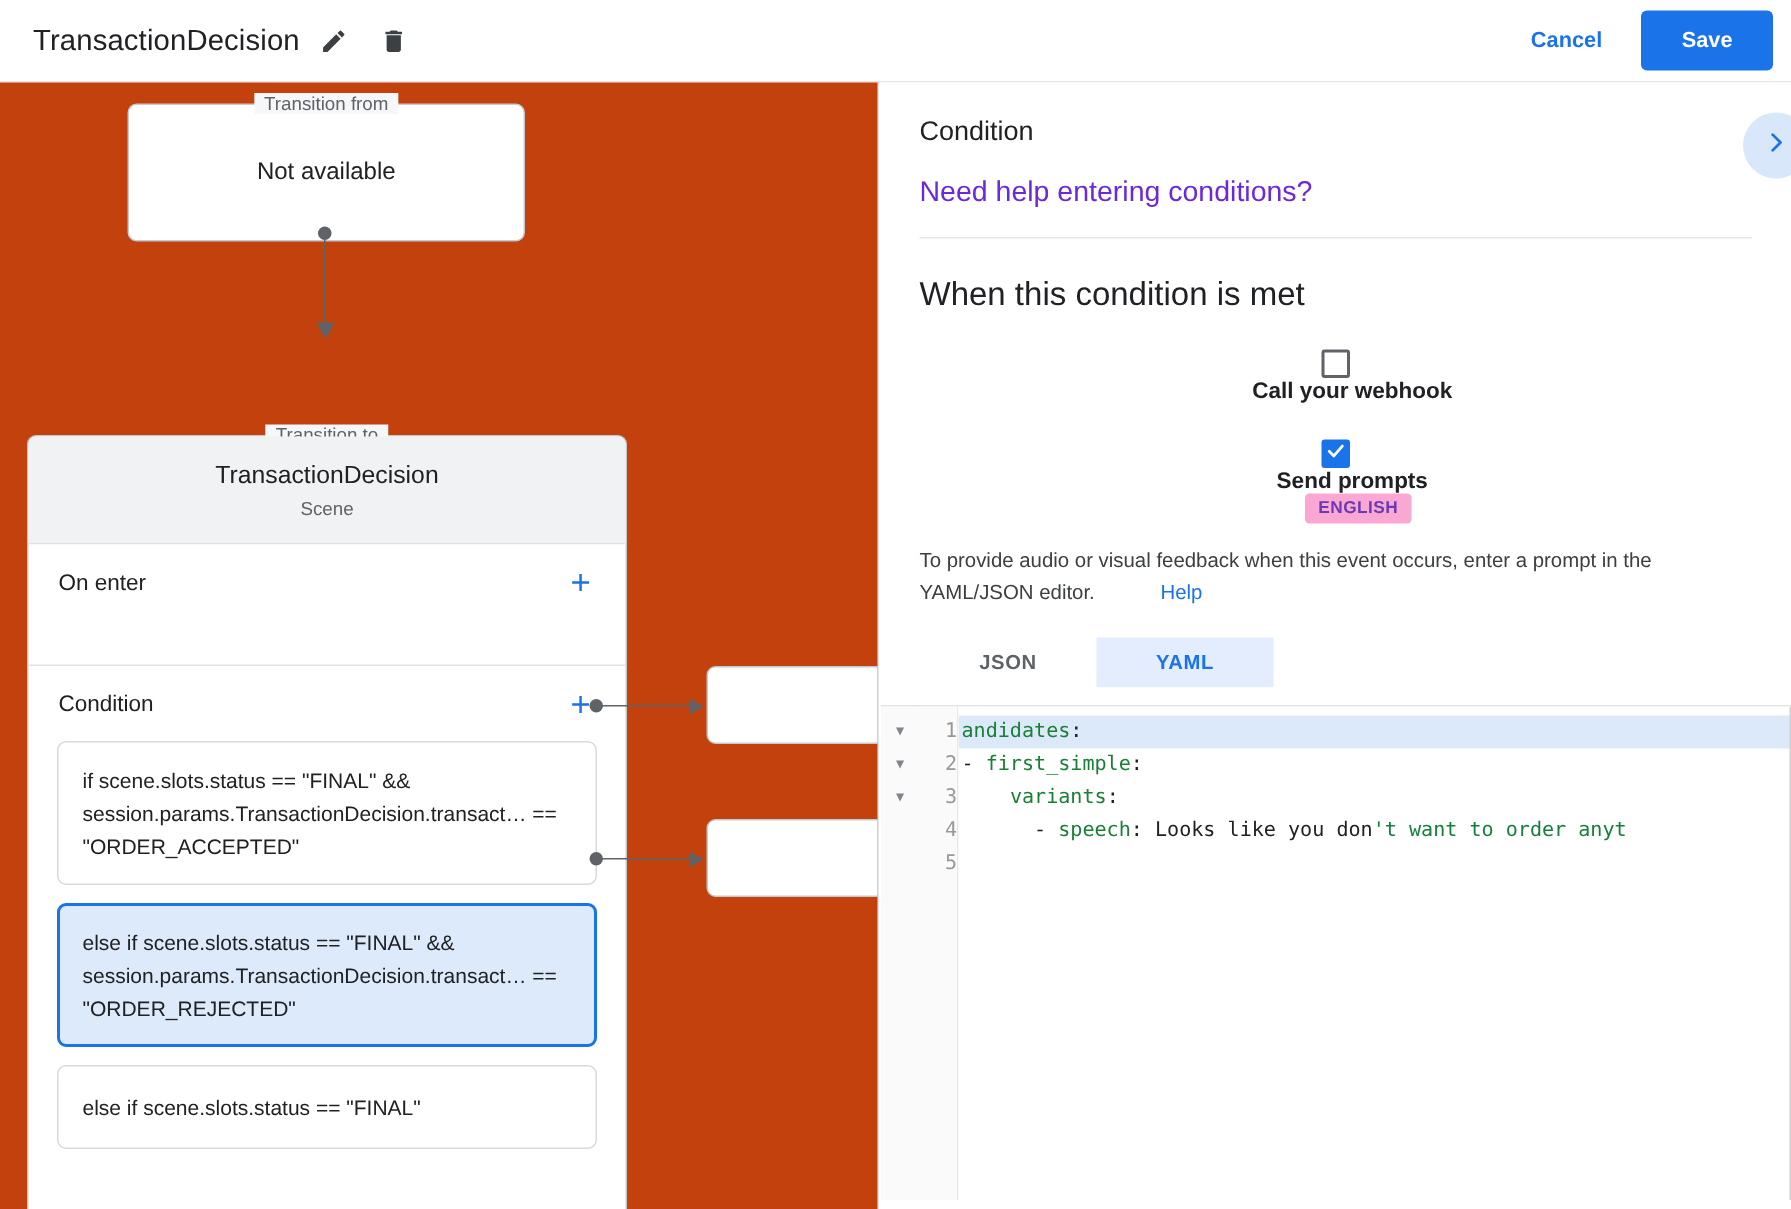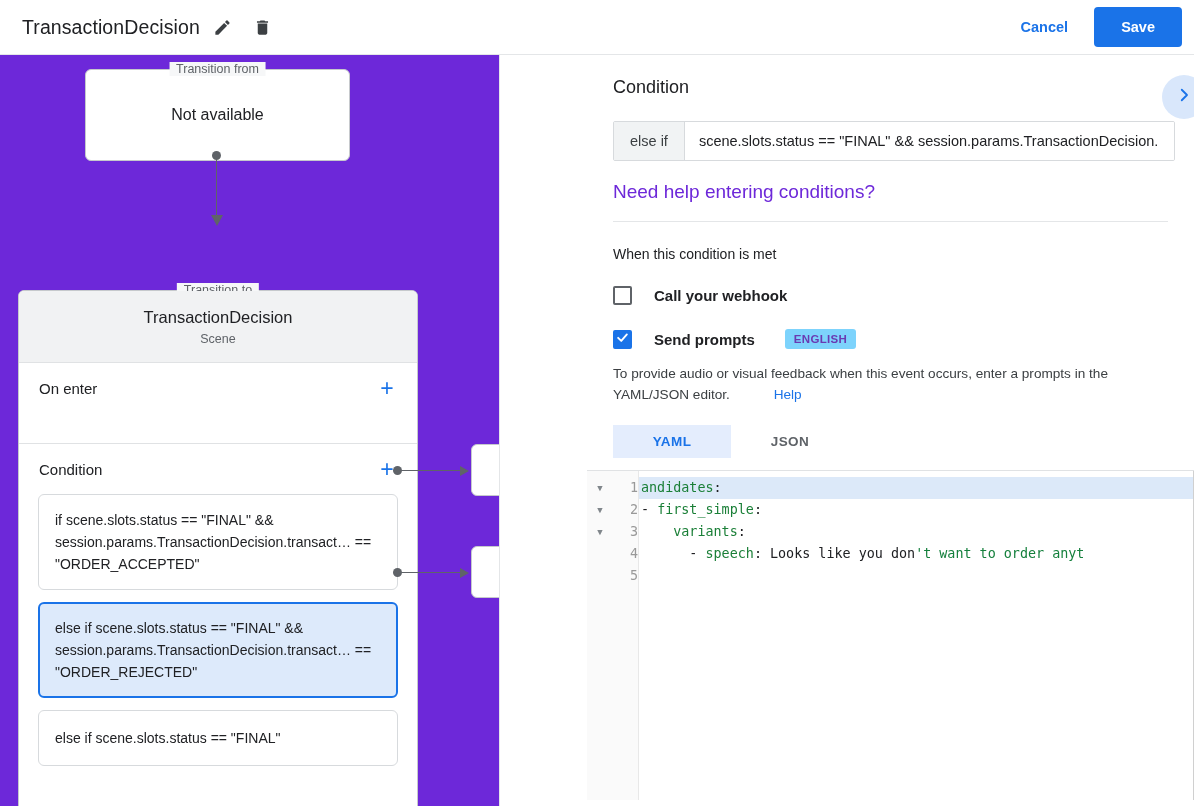--- a/index.html
+++ b/index.html
@@ -61,22 +61,22 @@
     border-radius: 4px;
     padding: 12px 27px;
     cursor: pointer;
     font-family: inherit;
   }
 
   
   #left-panel {
     position: absolute;
     top: 55px; left: 0;
-    width: 500px; height: 751px;
-    background: #6d28d9;
+    width: 586px; height: 751px;
+    background: #c2410c;
     overflow: hidden;
     border-right: 1px solid #e4e6e8;
   }
 
   .fieldset-card {
     position: absolute;
     border: 1px solid #c6c9cc;
     border-radius: 6px;
     background: #ffffff;
   }
@@ -270,23 +270,23 @@
     text-decoration: none;
     cursor: pointer;
   }
   #panel-divider {
     margin-top: 18px;
     height: 1px;
     background: #e4e6e8;
   }
 
   #met-block { padding: 24px 26px 0 26px; }
-  #met-heading { font-size: 14px; color: #202124; }
-
-  .check-row { display: flex; align-items: center; margin-top: 24px; }
+  #met-heading { font-size: 22px; color: #202124; }
+
+  .check-row { display: flex; align-items: center; margin-top: 24px; flex-direction: column; }
   .checkbox {
     width: 19px; height: 19px;
     border: 2px solid #5f6368;
     border-radius: 2px;
     background: #ffffff;
     cursor: pointer;
     flex: none;
   }
   .checkbox.checked {
     background: #1a73e8;
@@ -294,21 +294,21 @@
     display: flex; align-items: center; justify-content: center;
   }
   .check-label {
     margin-left: 22px;
     font-size: 15px;
     font-weight: bold;
     color: #202124;
   }
   #language-badge {
     margin-left: 30px;
-    background: #7dd3fc;
+    background: #f9a8d4;
     color: #6a3ab2;
     font-size: 11.5px;
     font-weight: bold;
     letter-spacing: .3px;
     padding: 4px 9px;
     border-radius: 3px;
   }
   #prompt-hint {
     margin-top: 14px;
     font-size: 13.6px;
@@ -481,24 +481,20 @@
     <div id="condition-heading">Condition</div>
 
     <div id="expand-panel-btn">
       <span>
         <svg width="18" height="18" viewBox="0 0 24 24" fill="none" stroke="#1a73e8" stroke-width="2.4" stroke-linecap="round" stroke-linejoin="round">
           <polyline points="9 5 16 12 9 19"></polyline>
         </svg>
       </span>
     </div>
 
-    <div id="condition-input-row">
-      <div id="condition-prefix">else if</div>
-      <input id="condition-input" type="text" value="scene.slots.status == &quot;FINAL&quot; &amp;&amp; session.params.TransactionDecision." style="">
-    </div>
 
     <a id="condition-help-link">Need help entering conditions?</a>
     <div id="panel-divider"></div>
   </div>
 
   <div id="met-block">
     <div id="met-heading">When this condition is met</div>
 
     <div class="check-row">
       <div class="checkbox"></div>
@@ -511,27 +507,27 @@
           <svg width="15" height="15" viewBox="0 0 24 24" fill="none" stroke="#ffffff" stroke-width="3" stroke-linecap="round" stroke-linejoin="round">
             <polyline points="5 12.5 10 17.5 19 7"></polyline>
           </svg>
         </span>
       </div>
       <span class="check-label">Send prompts</span>
       <span id="language-badge">ENGLISH</span>
     </div>
 
     <div id="prompt-hint">
-      <span>To provide audio or visual feedback when this event occurs, enter a prompts in the YAML/JSON editor.</span>
+      <span>To provide audio or visual feedback when this event occurs, enter a prompt in the YAML/JSON editor.</span>
       <a>Help</a>
     </div>
 
     <div id="editor-tabs">
+      <div class="editor-tab">JSON</div>
       <div class="editor-tab active">YAML</div>
-      <div class="editor-tab">JSON</div>
     </div>
   </div>
 
   <div id="code-editor">
     <div id="fold-gutter">
       <div class="fold-arrow">▼</div>
       <div class="fold-arrow">▼</div>
       <div class="fold-arrow">▼</div>
     </div>
     <div id="line-numbers">

